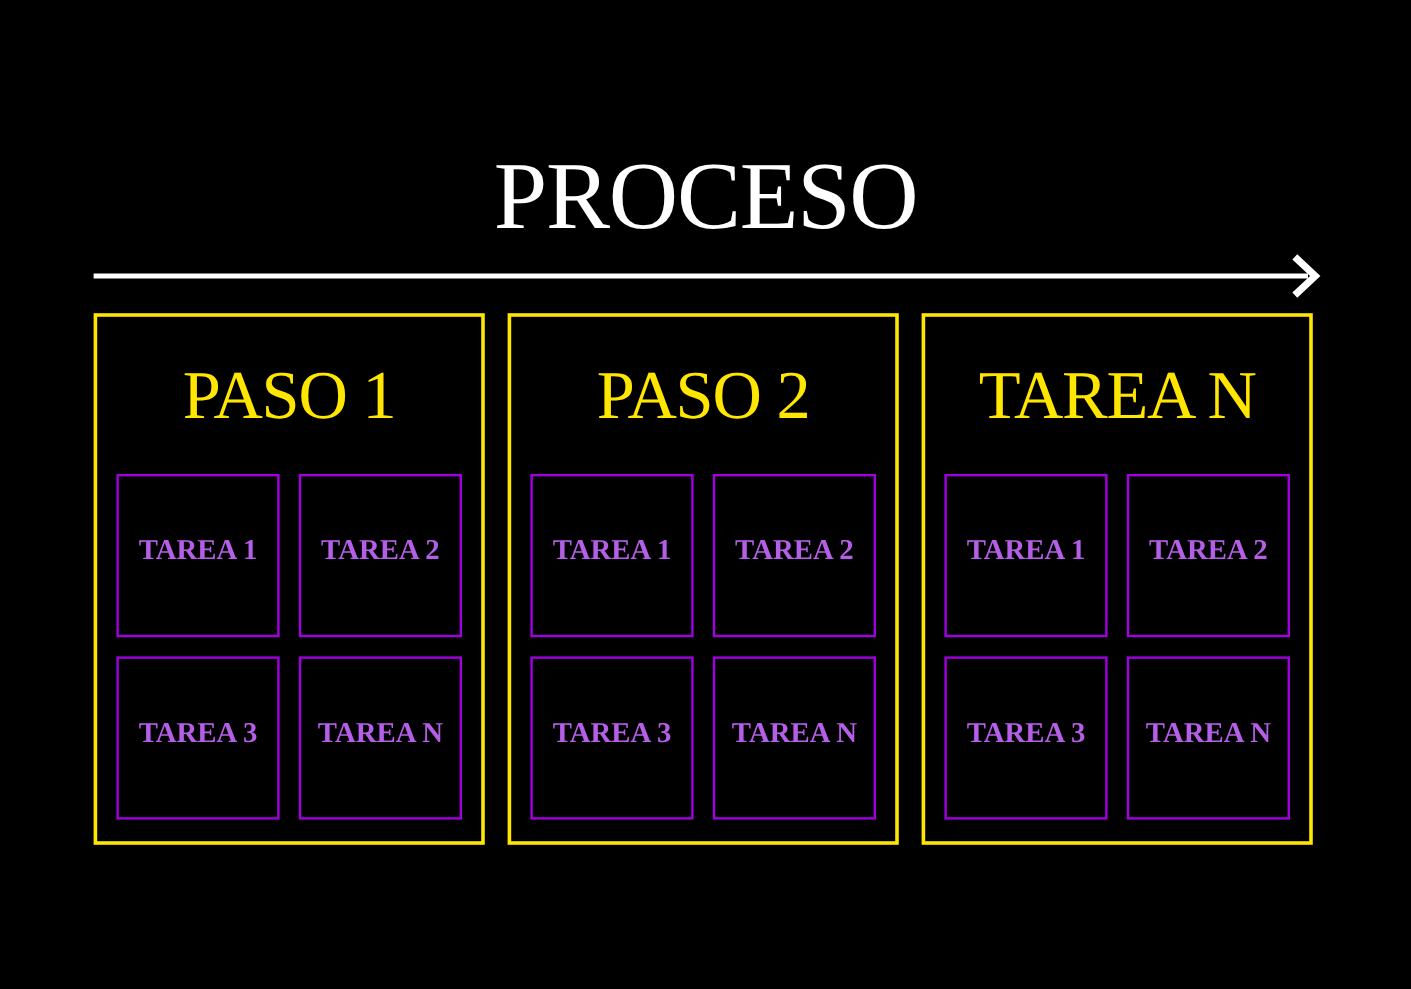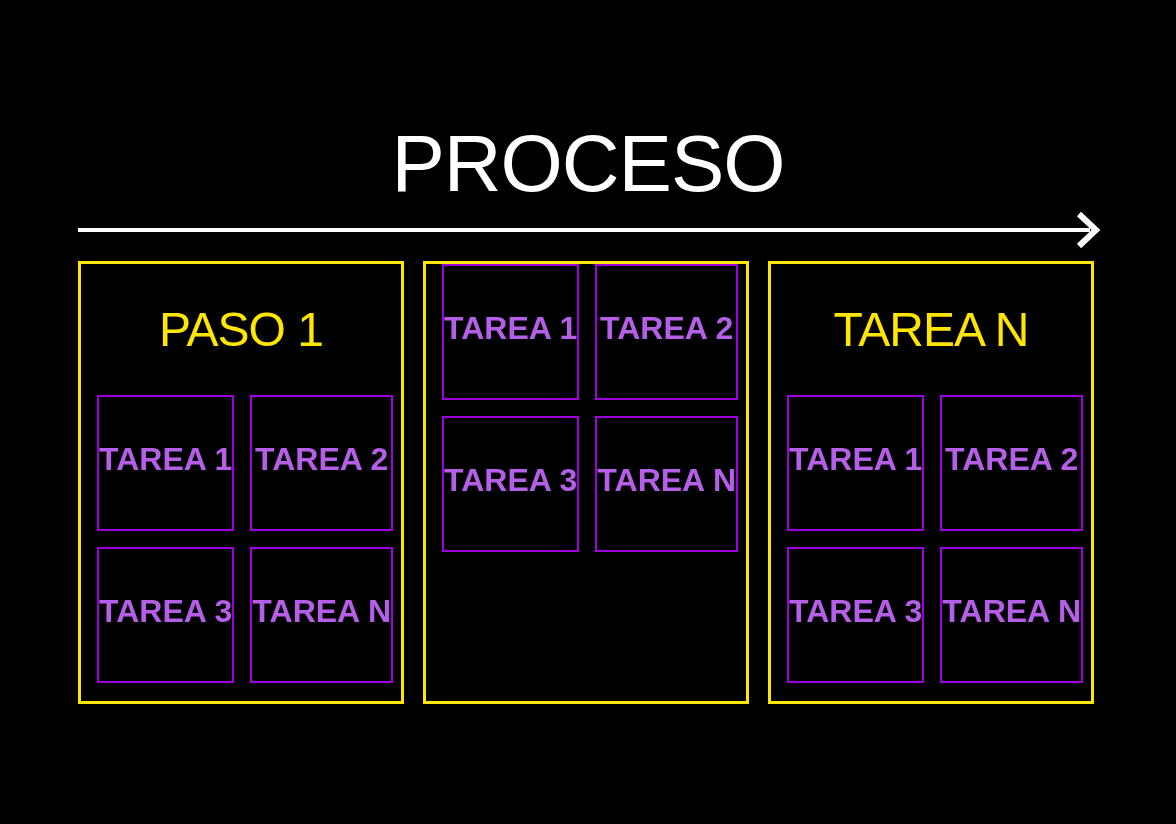--- a/index.html
+++ b/index.html
@@ -11,20 +11,21 @@
     width: 1176px;
     height: 824px;
     position: relative;
     overflow: hidden;
     font-family: "Liberation Sans", sans-serif;
   }
   .canvas {
     position: absolute;
     inset: 0;
     background: var(--background, #000);
+    font-family: Liberation Serif, serif;
   }
   .diagram-title {
     position: absolute;
     top: 122px;
     left: 0;
     width: 100%;
     text-align: center;
     color: var(--title_text, #fff);
     font-size: 80px;
     line-height: 84px;
@@ -61,41 +62,41 @@
     border: 3px solid var(--step_border, #ffe600);
     display: flex;
     flex-direction: column;
   }
   .step-title {
     height: 133px;
     display: flex;
     align-items: center;
     justify-content: center;
     color: var(--step_title_text, #ffe600);
-    font-size: 48px;
+    font-size: 57px;
     letter-spacing: -1px;
     white-space: nowrap;
   }
   .task-grid {
     display: grid;
     grid-template-columns: 1fr 1fr;
     gap: 16px;
     padding: 0 16px 18px 16px;
   }
   .task-box {
     height: 136px;
     box-sizing: border-box;
     border: 2px solid var(--task_border, #a000e0);
     display: flex;
     align-items: center;
     justify-content: center;
   }
   .task-label {
     color: var(--task_text, #b55ee8);
-    font-size: 32px;
+    font-size: 24px;
     font-weight: 700;
     letter-spacing: 0px;
     white-space: nowrap;
     transform: translateY(-4px);
   }
 </style>
 </head>
 <body>
 
 <div class="canvas">
@@ -121,20 +122,21 @@
         <div class="task-box">
           <span class="task-label">TAREA 3</span>
         </div>
         <div class="task-box">
           <span class="task-label">TAREA N</span>
         </div>
       </div>
     </div>
 
     <div class="step-box">
+      <div class="step-title">PASO 2</div>
       <div class="task-grid">
         <div class="task-box">
           <span class="task-label">TAREA 1</span>
         </div>
         <div class="task-box">
           <span class="task-label">TAREA 2</span>
         </div>
         <div class="task-box">
           <span class="task-label">TAREA 3</span>
         </div>

